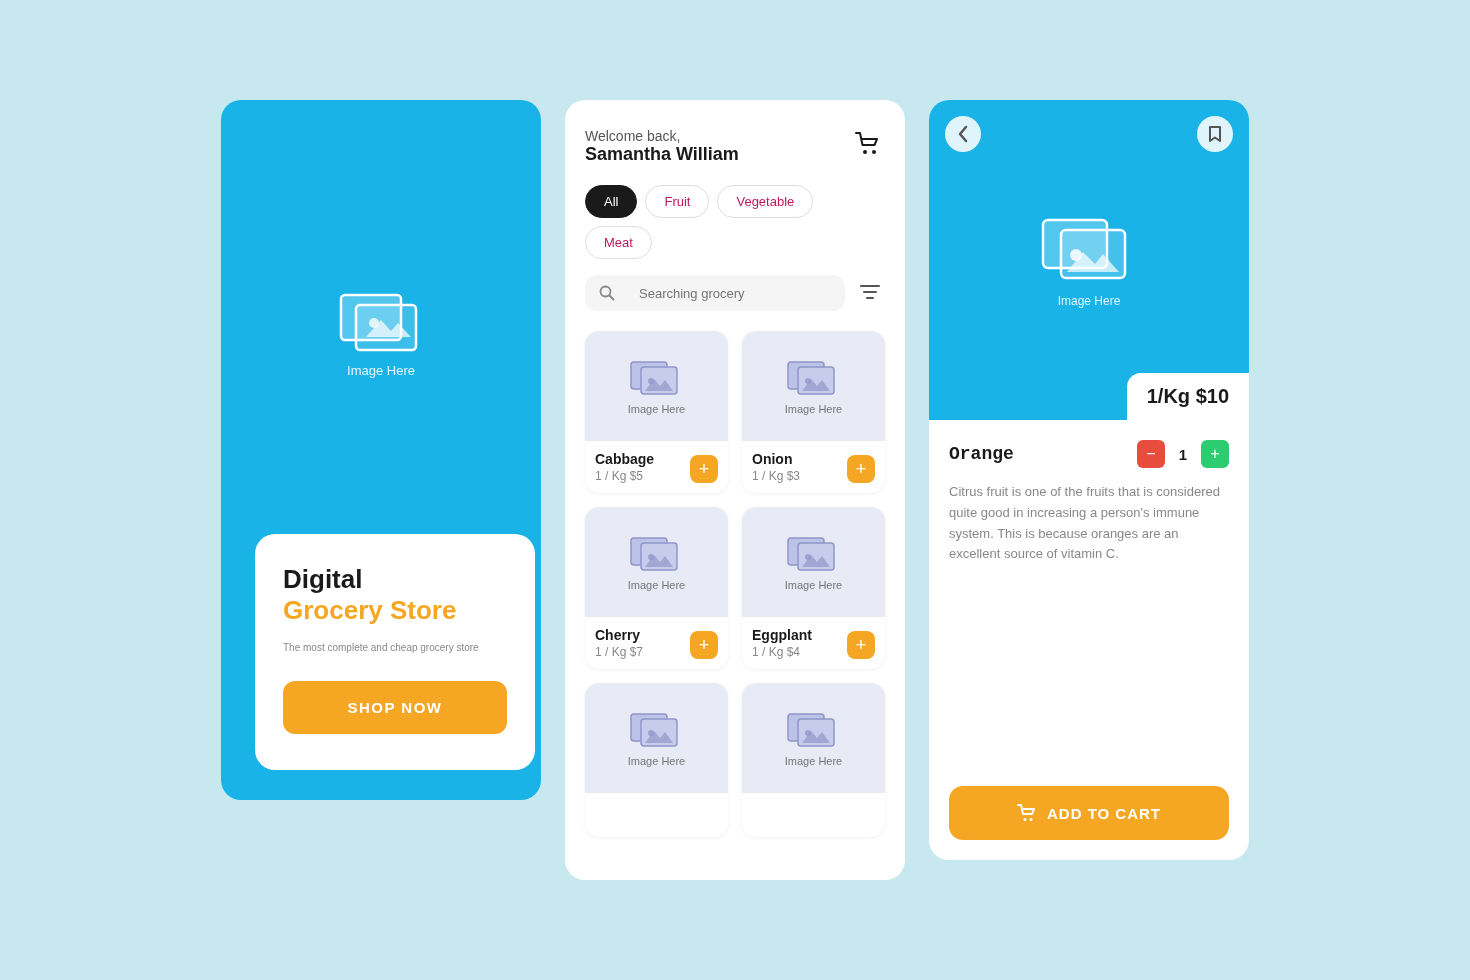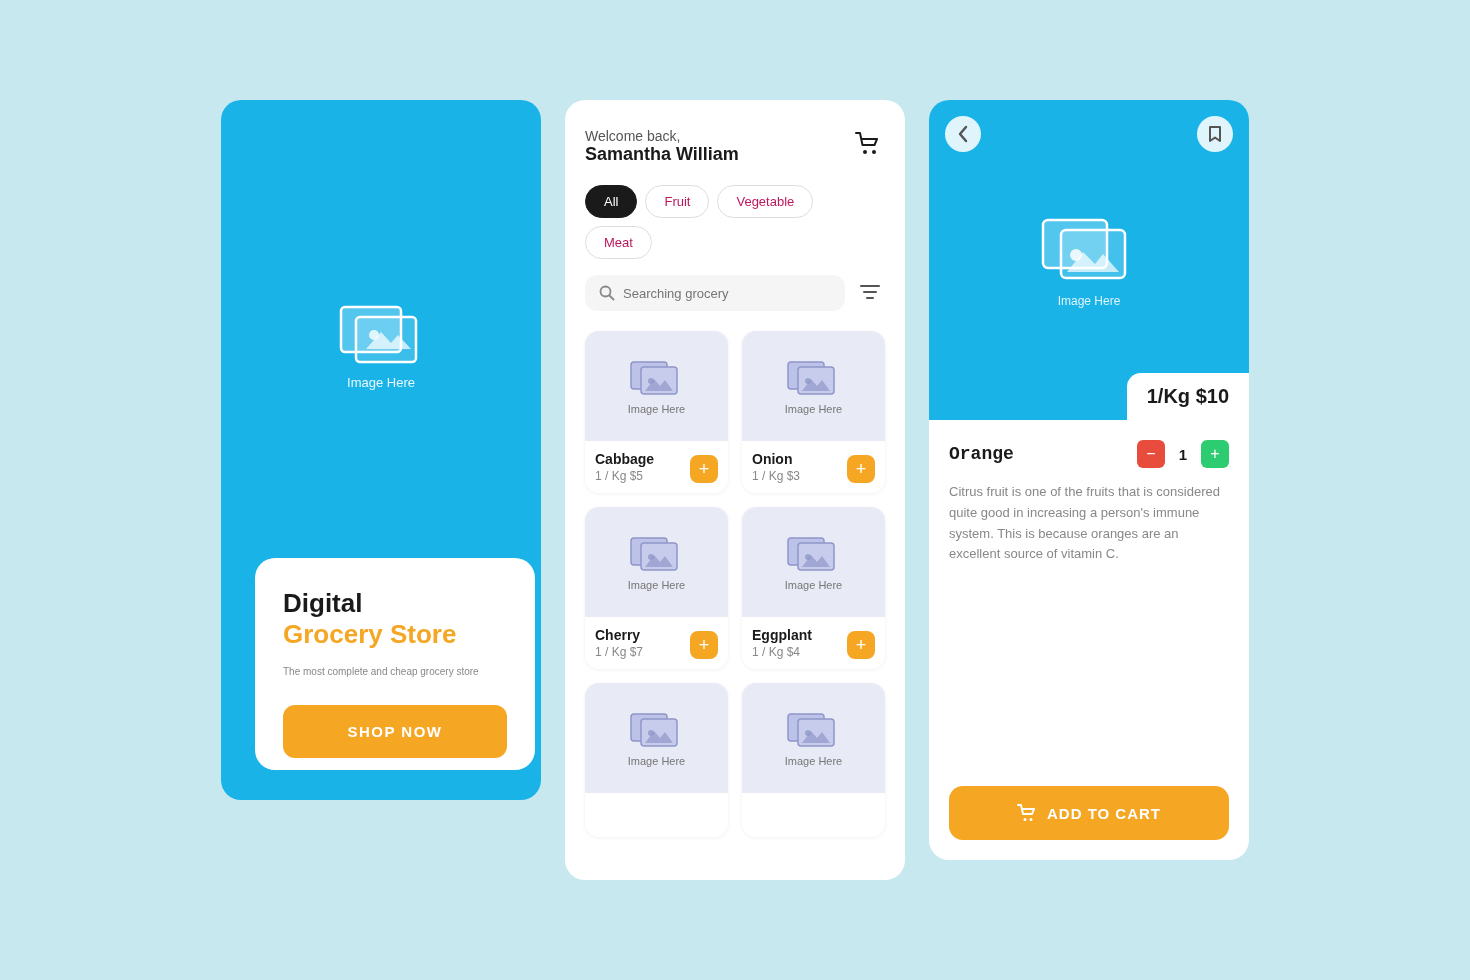--- a/index.html
+++ b/index.html
@@ -58,21 +58,21 @@
 
     .image-label {
       font-size: 13px;
       color: white;
       opacity: 0.9;
     }
 
     .screen1-card {
       background: white;
       border-radius: 20px;
-      padding: 30px 28px 12px;
+      padding: 30px 28px 36px;
       width: 100%;
       margin-left: 28px;
     }
 
     .screen1-title-black {
       font-size: 26px;
       font-weight: 700;
       color: #1a1a1a;
       line-height: 1.2;
     }
@@ -171,21 +171,21 @@
       margin-bottom: 20px;
     }
 
     .search-bar {
       flex: 1;
       display: flex;
       align-items: center;
       background: #f5f5f5;
       border-radius: 12px;
       padding: 10px 14px;
-      gap: 8px;
+      gap: 24px;
     }
 
     .search-input {
       border: none;
       background: transparent;
       font-size: 13px;
       color: #888;
       outline: none;
       flex: 1;
     }

